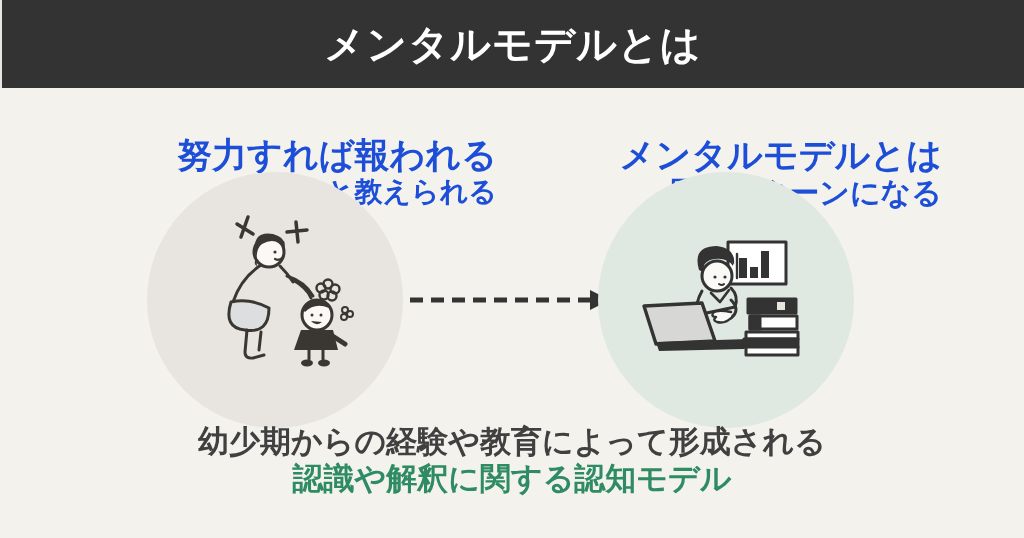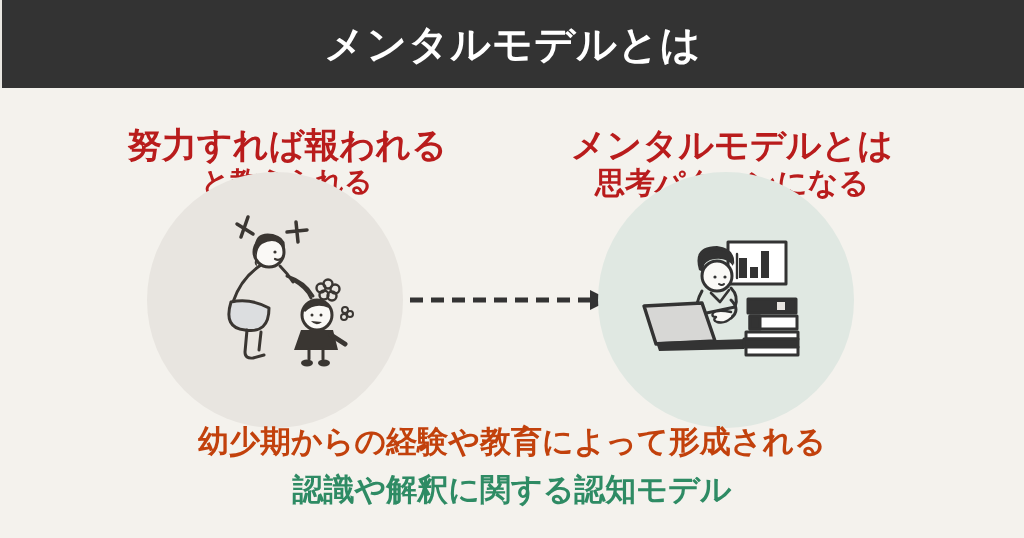--- a/index.html
+++ b/index.html
@@ -17,40 +17,40 @@
     position:absolute;left:0;top:0;width:1024px;height:88px;
     background:#333333;
     display:flex;align-items:center;justify-content:center;
     border-left:2px solid #e9e7e2;
     box-sizing:border-box;
   }
   .banner-title{
     color:#ffffff;font-size:40px;font-weight:800;letter-spacing:1px;
   }
   .heading{
-    position:absolute;top:124px;width:420px;text-align:center;
-    color:#b91c1c;font-weight:800;line-height:1.18;
+    position:absolute;top:134px;width:420px;text-align:right;
+    color:#1d4ed8;font-weight:800;line-height:1.18;
   }
   .heading .line1{font-size:35px;}
   .heading-left{left:77px;}
   .heading-left .line2{font-size:28px;}
   .heading-right{left:522px;}
   .heading-right .line2{font-size:30px;}
   .circle{
     position:absolute;top:172px;width:256px;height:256px;border-radius:50%;
   }
   .circle-left{left:147px;background:#e8e5e0;}
   .circle-right{left:598px;background:#e0e8e2;}
   .circle svg{position:absolute;left:0;top:0;width:256px;height:256px;}
   .arrow-wrap{position:absolute;left:408px;top:288px;width:204px;height:24px;}
   .footer-line{
     position:absolute;left:0;width:1024px;text-align:center;font-weight:800;
   }
-  .footer-line1{top:421px;font-size:31px;color:#c2410c;}
-  .footer-line2{top:469px;font-size:31px;color:#2e8b64;}
+  .footer-line1{top:421px;font-size:31px;color:#404040;}
+  .footer-line2{top:458px;font-size:31px;color:#2e8b64;}
 </style>
 </head>
 <body>
 
 <div class="canvas">
 
   <div class="banner">
     <div class="banner-title">メンタルモデルとは</div>
   </div>
 

